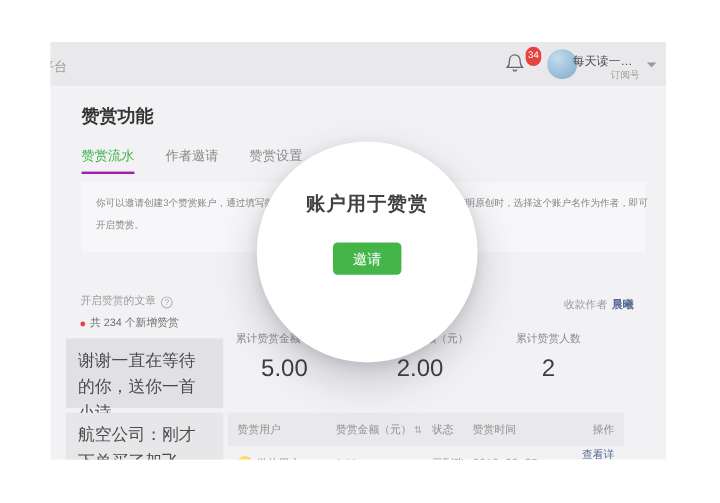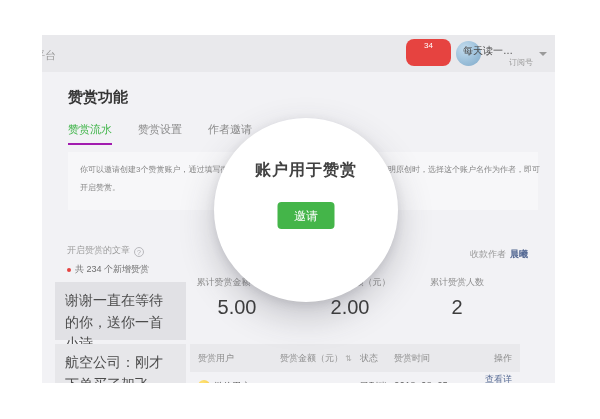--- a/index.html
+++ b/index.html
@@ -4,23 +4,23 @@
 <style>
   html,body{margin:0;padding:0;background:#fff;}
   body{width:600px;height:419px;font-family:"Liberation Sans","DejaVu Sans",sans-serif;}
   .stage{position:relative;width:600px;height:419px;background:#fff;overflow:hidden;}
 
   
   .topbar{position:absolute;left:42px;top:35px;width:513px;height:37px;background:#e9e9ec;overflow:hidden;}
   .brand{position:absolute;left:-8px;top:13px;font-size:11px;color:#9a9a9a;white-space:nowrap;}
   .bell-wrap{position:absolute;right:114px;top:9px;width:20px;height:20px;}
   .bell-wrap svg{display:block;}
-  .badge{position:absolute;right:104px;top:4px;min-width:13px;height:27px;padding:0 18px;border-radius:8px;background:#e64340;color:#fff;font-size:8px;line-height:13px;text-align:center;box-sizing:border-box;}
+  .badge{position:absolute;right:104px;top:4px;min-width:13px;height:16px;padding:0 2px;border-radius:8px;background:#e64340;color:#fff;font-size:8px;line-height:13px;text-align:center;box-sizing:border-box;}
   .avatar{position:absolute;right:74px;top:6px;width:25px;height:25px;border-radius:50%;background:radial-gradient(circle at 35% 30%,#c3dcee 0%,#9cc0da 55%,#7fa9c8 100%);}
-  .user-name{position:absolute;right:40px;top:9px;width:52px;font-size:10px;color:#4a4a4a;white-space:nowrap;overflow:hidden;}
+  .user-name{position:absolute;right:26px;top:9px;width:52px;font-size:10px;color:#4a4a4a;white-space:nowrap;overflow:hidden;}
   .user-type{position:absolute;right:22px;top:22px;font-size:8px;color:#9c9c9c;}
   .caret{position:absolute;right:8px;top:17px;width:0;height:0;border-left:4px solid transparent;border-right:4px solid transparent;border-top:4px solid #9a9a9a;}
 
   
   .main{position:absolute;left:42px;top:72px;width:513px;height:311px;background:#f2f2f5;overflow:hidden;}
   .page-title{position:absolute;left:26px;top:16px;font-size:15px;font-weight:600;color:#353535;}
   .tabs{position:absolute;left:26px;top:50px;display:flex;gap:26px;font-size:11px;color:#8b8b8b;}
   .tab{padding-bottom:6px;cursor:pointer;}
   .tab.active{color:#3cb346;border-bottom:2px solid #a21caf;}
 
@@ -89,22 +89,22 @@
     <div class="user-type">订阅号</div>
     <div class="caret"></div>
   </div>
 
   <div class="main">
 
     <div class="page-title">赞赏功能</div>
 
     <div class="tabs">
       <div class="tab active">赞赏流水</div>
+      <div class="tab">作者邀请</div>
       <div class="tab">赞赏设置</div>
-      <div class="tab">作者邀请</div>
     </div>
 
     <div class="banner-box"></div>
     <div class="banner-t bt1">你可以邀请创建3个赞赏账户，通过填写微信号邀请</div>
     <div class="banner-t bt2">你在文章声明原创时，选择这个账户名作为作者，即可</div>
     <div class="banner-t bt3">开启赞赏。</div>
 
     <div class="sidebar">
       <div class="sb-title">
         <span>开启赞赏的文章</span>

